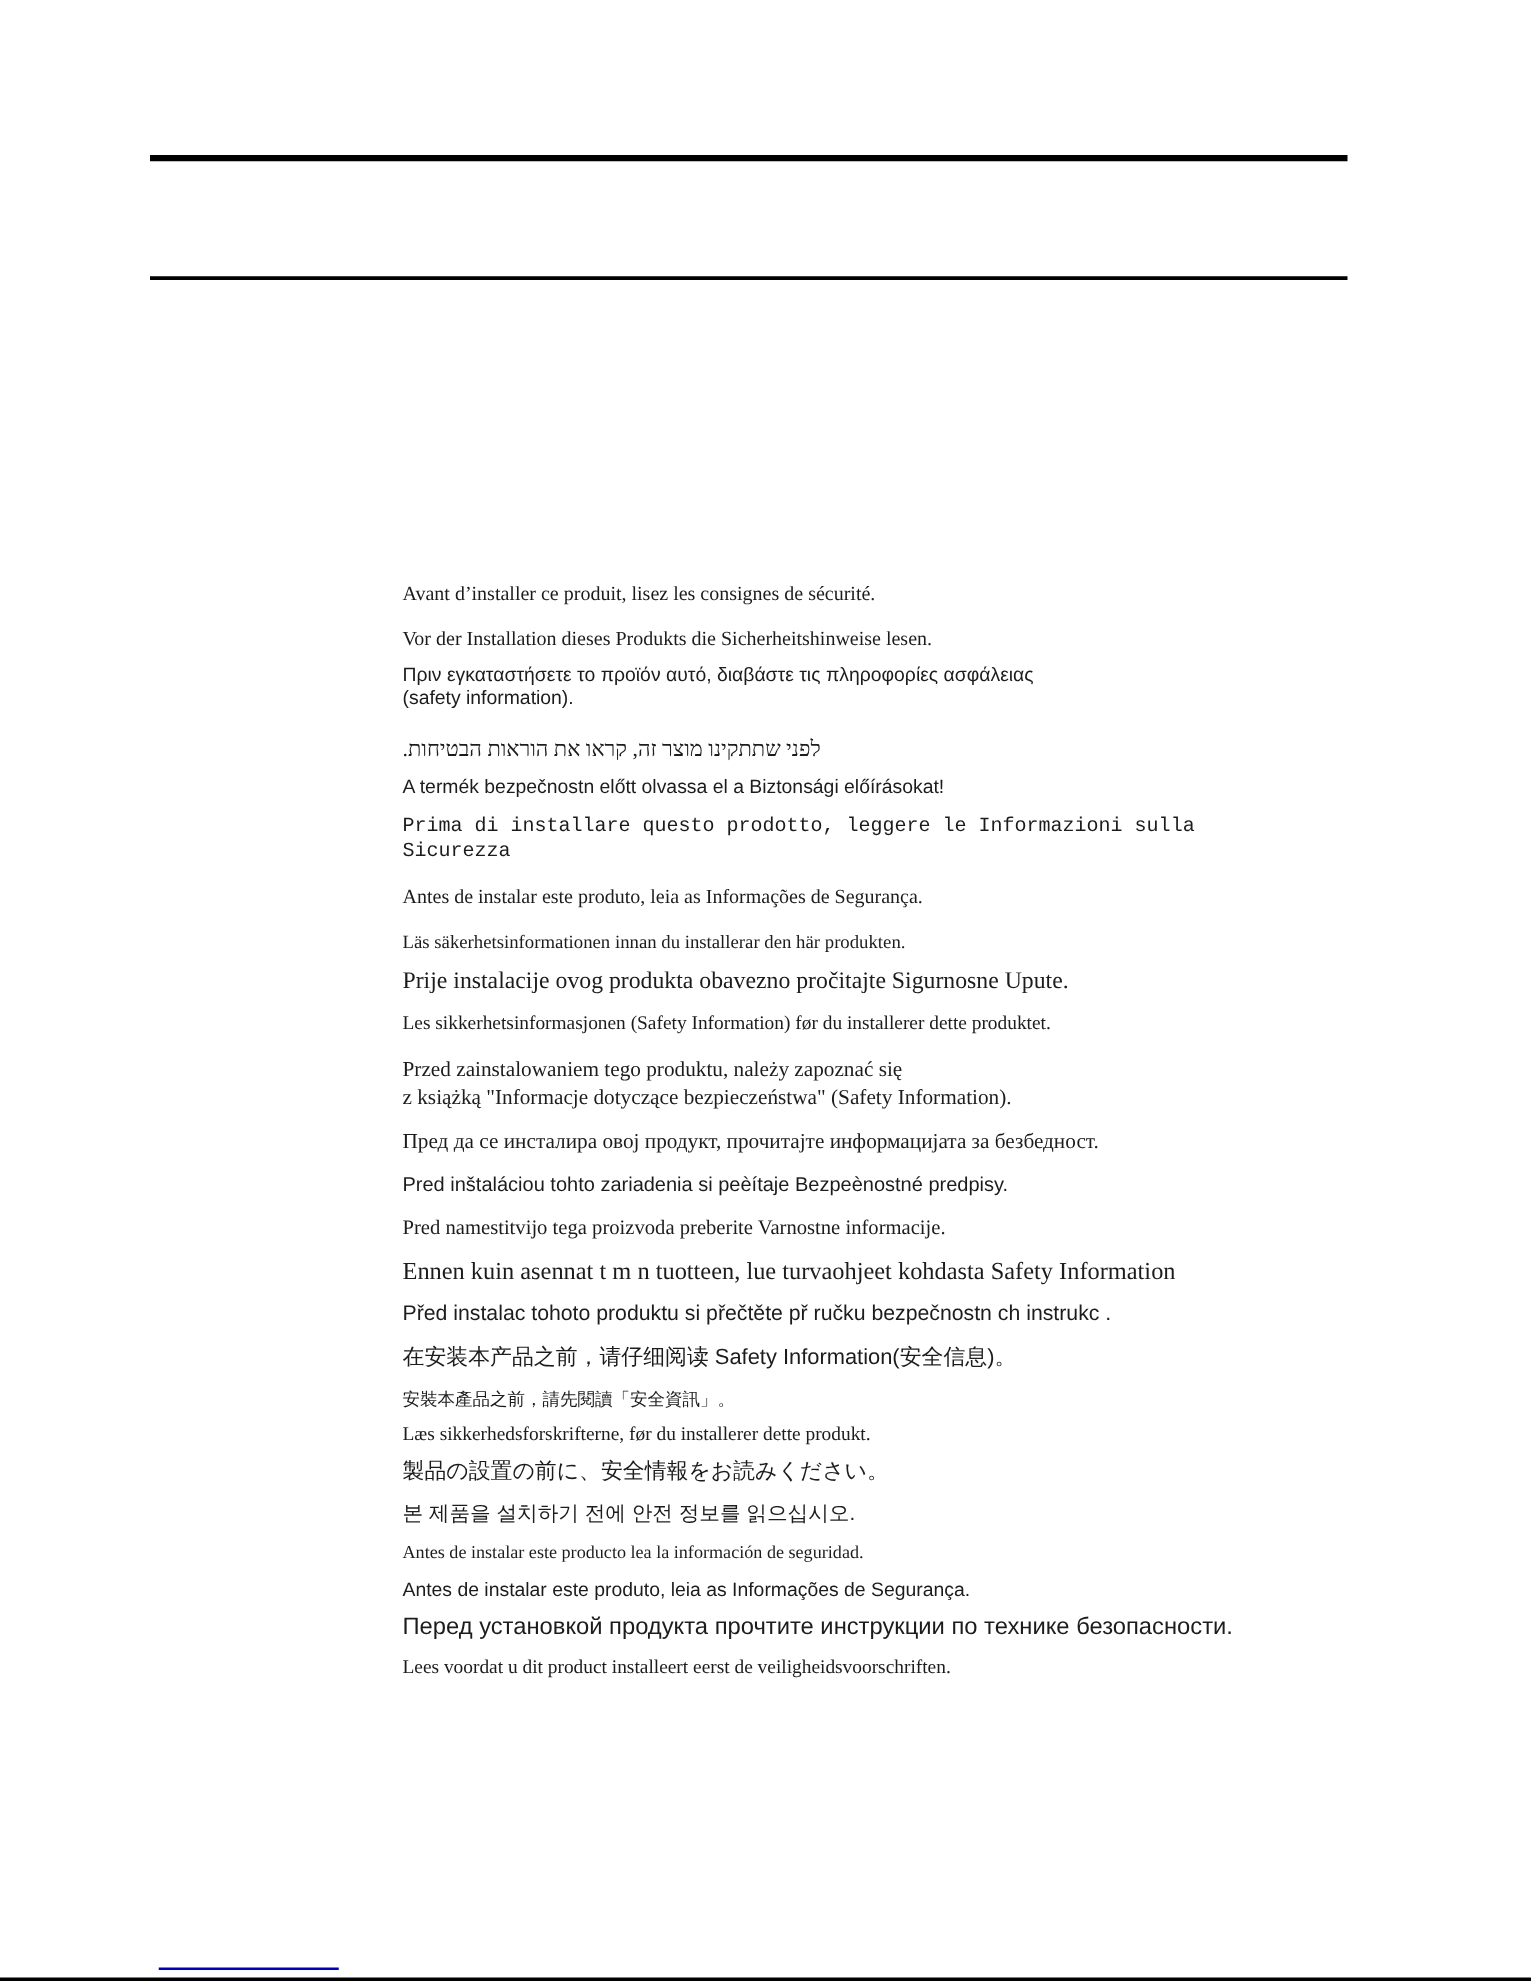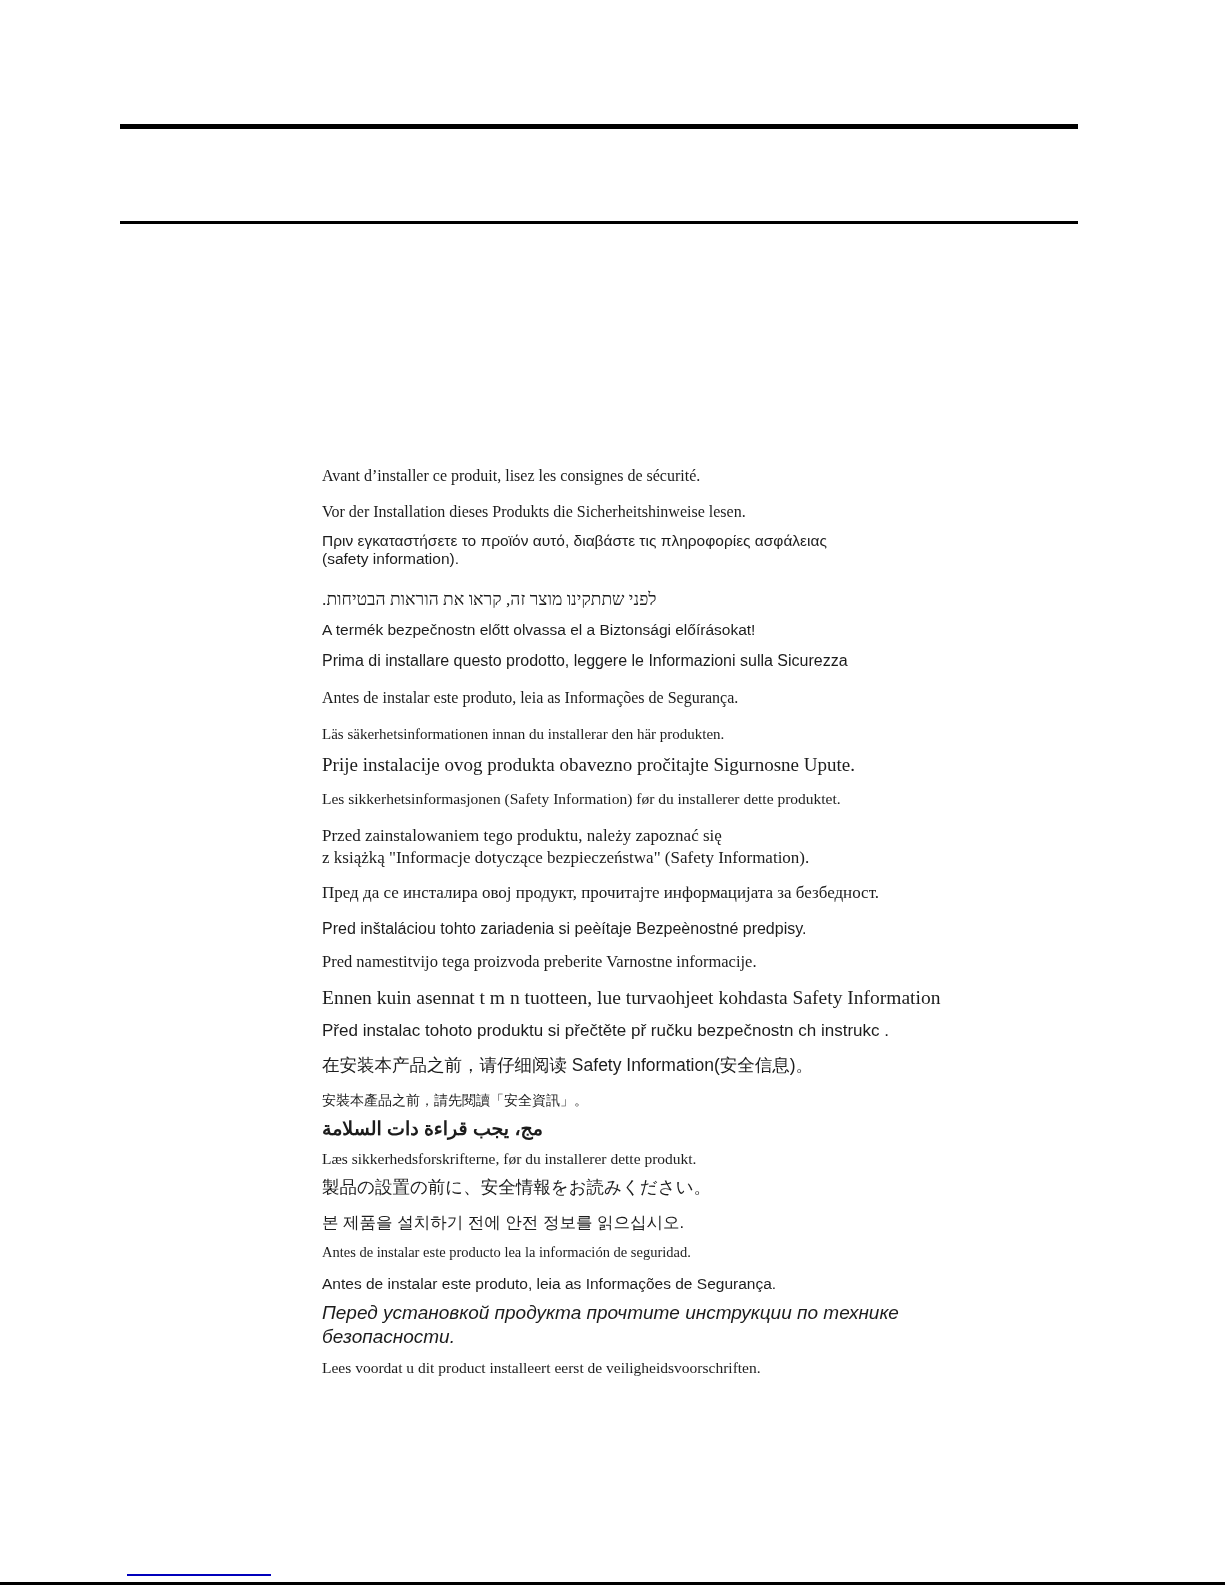--- a/index.html
+++ b/index.html
@@ -35,40 +35,40 @@
     padding: 0;
     color: #1c1c1c;
     white-space: pre-line;
     line-height: 1.25;
   }
   .notice[data-lang="fr"]    { font-family:"Liberation Serif",serif; font-size:16px;   margin-top:0; }
   .notice[data-lang="de"]    { font-family:"Liberation Serif",serif; font-size:16px;   margin-top:16px; }
   .notice[data-lang="el"]    { font-family:"Liberation Sans",sans-serif; font-size:15.5px; margin-top:10px; line-height:1.15; }
   .notice[data-lang="he"]    { font-family:Liberation Serif, serif; font-size:17.5px; margin-top:21px; direction:rtl; text-align:left; }
   .notice[data-lang="hu"]    { font-family:"Liberation Sans",sans-serif; font-size:15.5px; margin-top:9px; }
-  .notice[data-lang="it"]    { font-family:Liberation Sans, sans-serif; font-size:16px;   margin-top:12px; }
+  .notice[data-lang="it"]    { font-family:Liberation Mono, monospace; font-size:16px;   margin-top:12px; }
   .notice[data-lang="pt"]    { font-family:"Liberation Serif",serif; font-size:16px;   margin-top:17px; }
   .notice[data-lang="sv"]    { font-family:"Liberation Serif",serif; font-size:15px;   margin-top:17px; }
   .notice[data-lang="hr"]    { font-family:"Liberation Serif",serif; font-size:19px;   margin-top:9px; }
   .notice[data-lang="no"]    { font-family:"Liberation Serif",serif; font-size:15.5px; margin-top:13px; }
   .notice[data-lang="pl"]    { font-family:"Liberation Serif",serif; font-size:17px;   margin-top:16px; line-height:1.3; }
   .notice[data-lang="mk"]    { font-family:"Liberation Serif",serif; font-size:17px;   margin-top:13px; }
   .notice[data-lang="sk"]    { font-family:"Liberation Sans",sans-serif; font-size:16px; margin-top:16px; }
   .notice[data-lang="sl"]    { font-family:"Liberation Serif",serif; font-size:16.5px; margin-top:13px; }
   .notice[data-lang="fi"]    { font-family:"Liberation Serif",serif; font-size:19.5px; margin-top:13px; }
   .notice[data-lang="cs"]    { font-family:"Liberation Sans",sans-serif; font-size:17px; margin-top:10px; }
   .notice[data-lang="zh-cn"] { font-family:"Liberation Sans",sans-serif; font-size:17.5px; margin-top:14px; }
   .notice[data-lang="zh-tw"] { font-family:Liberation Serif, serif; font-size:14px; margin-top:15px; }
   .notice[data-lang="ar"]    { font-family:"Liberation Sans",sans-serif; font-size:19px; font-weight:bold; margin-top:7px; direction:rtl; text-align:left; }
   .notice[data-lang="da"]    { font-family:"Liberation Serif",serif; font-size:15.5px; margin-top:8px; }
   .notice[data-lang="ja"]    { font-family:"Liberation Sans",sans-serif; font-size:17.5px; font-weight:400; margin-top:9px; }
   .notice[data-lang="ko"]    { font-family:"Liberation Sans",sans-serif; font-size:16.5px; margin-top:13px; }
   .notice[data-lang="es"]    { font-family:"Liberation Serif",serif; font-size:14.5px; margin-top:11px; }
   .notice[data-lang="pt-br"] { font-family:"Liberation Sans",sans-serif; font-size:15.5px; margin-top:12px; }
-  .notice[data-lang="ru"]    { font-family:"Liberation Sans",sans-serif; font-size:19px; margin-top:8px;font-style:italic; }
+  .notice[data-lang="ru"]    { font-family:"Liberation Sans",sans-serif; font-size:19px; margin-top:8px; }
   .notice[data-lang="nl"]    { font-family:"Liberation Serif",serif; font-size:15.5px; margin-top:10px; }
 
   #footnote-line {
     position: absolute;
     left: 127px;
     top: 1574px;
     width: 144px;
     height: 2px;
     background: #0000bb;
   }
@@ -102,21 +102,20 @@
       <p class="notice" data-lang="no">Les sikkerhetsinformasjonen (Safety Information) før du installerer dette produktet.</p>
       <p class="notice" data-lang="pl">Przed zainstalowaniem tego produktu, należy zapoznać się
 z książką "Informacje dotyczące bezpieczeństwa"  (Safety Information).</p>
       <p class="notice" data-lang="mk">Пред да се инсталира овој продукт, прочитајте информацијата за безбедност.</p>
       <p class="notice" data-lang="sk">Pred inštaláciou tohto zariadenia si peèítaje Bezpeènostné predpisy.</p>
       <p class="notice" data-lang="sl">Pred namestitvijo tega proizvoda preberite Varnostne informacije.</p>
       <p class="notice" data-lang="fi">Ennen kuin asennat t m n tuotteen, lue turvaohjeet kohdasta Safety Information</p>
       <p class="notice" data-lang="cs">Před instalac  tohoto produktu si přečtěte př ručku bezpečnostn ch instrukc .</p>
       <p class="notice" data-lang="zh-cn">在安装本产品之前，请仔细阅读 Safety Information(安全信息)。</p>
       <p class="notice" data-lang="zh-tw">安裝本產品之前，請先閱讀「安全資訊」。</p>
-      <p class="notice" data-lang="ar">مج، يجب قراءة      دات السلامة</p>
       <p class="notice" data-lang="da">Læs sikkerhedsforskrifterne, før du installerer dette produkt.</p>
       <p class="notice" data-lang="ja">製品の設置の前に、安全情報をお読みください。</p>
       <p class="notice" data-lang="ko">본 제품을 설치하기 전에 안전 정보를 읽으십시오.</p>
       <p class="notice" data-lang="es">Antes de instalar este producto lea la información de seguridad.</p>
       <p class="notice" data-lang="pt-br">Antes de instalar este produto, leia as Informações de Segurança.</p>
       <p class="notice" data-lang="ru">Перед установкой продукта прочтите инструкции по технике безопасности.</p>
       <p class="notice" data-lang="nl">Lees voordat u dit product installeert eerst de veiligheidsvoorschriften.</p>
     </div>
 
   <div id="footnote-line"></div>

